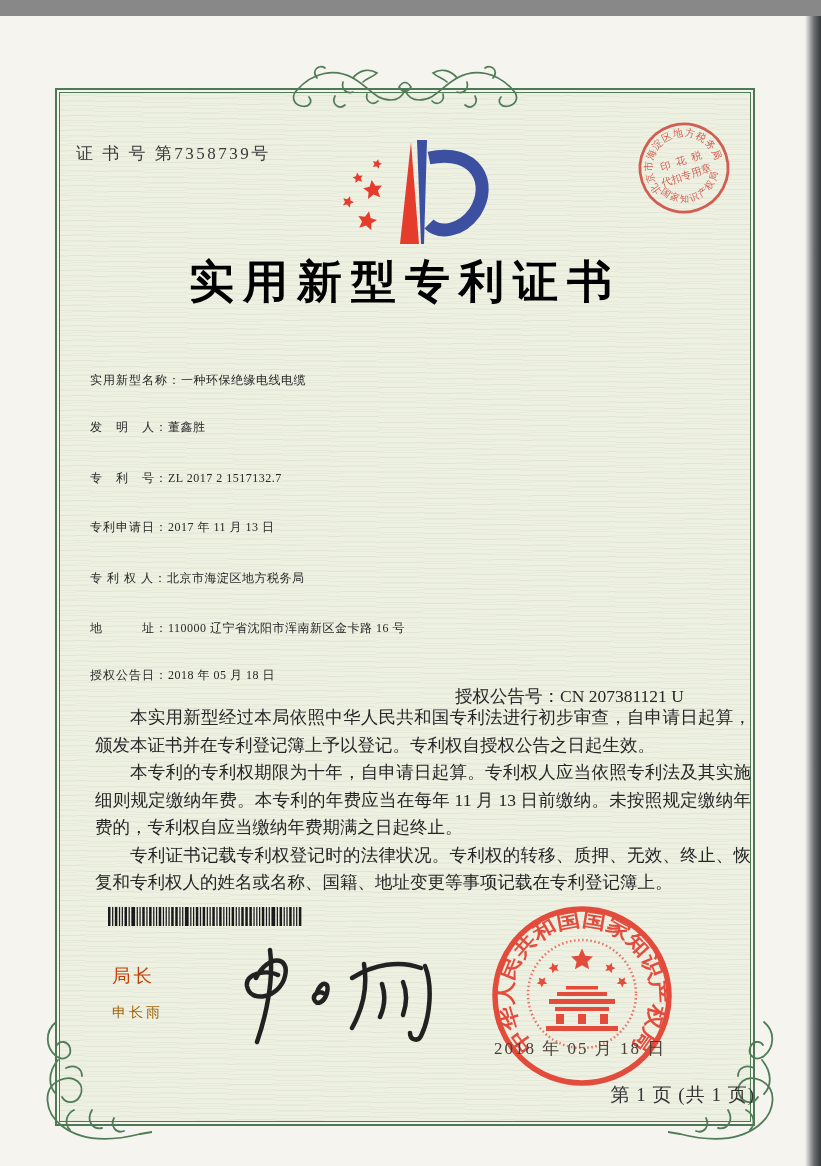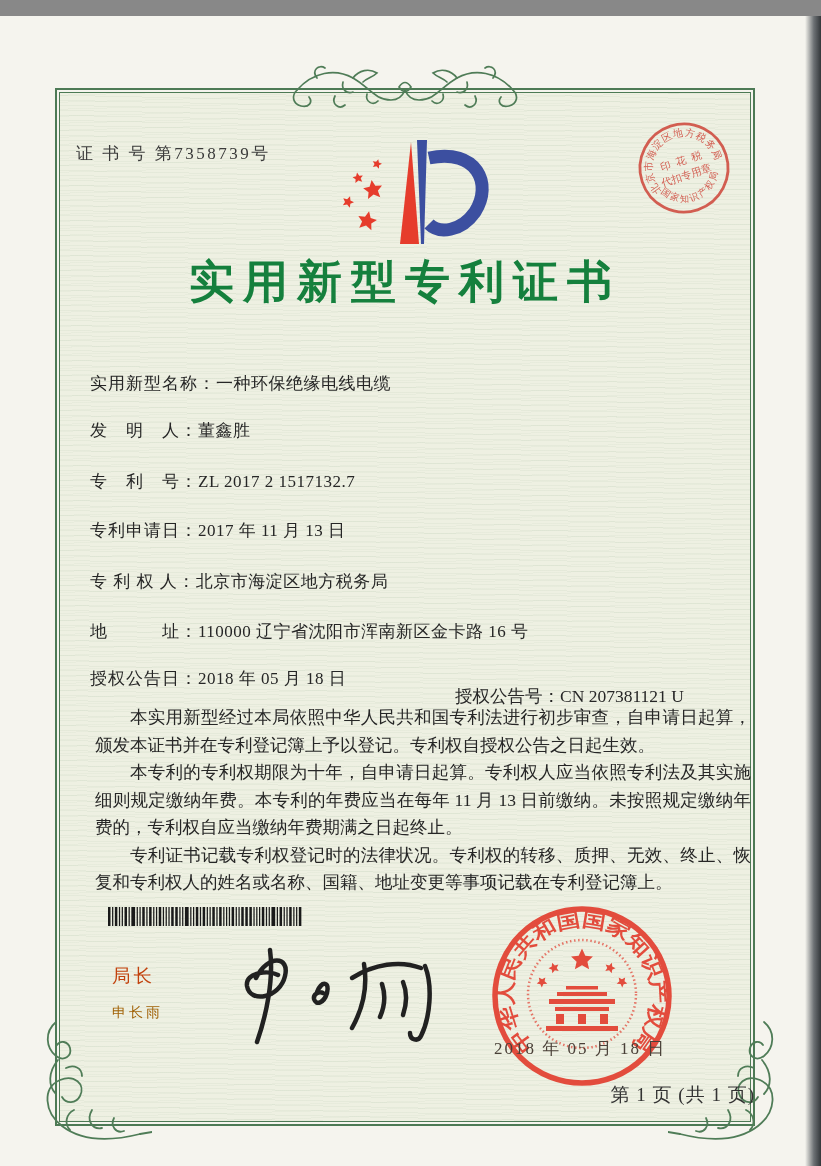--- a/index.html
+++ b/index.html
@@ -29,22 +29,22 @@
     background-color:#eef0e2;
     background-image:
       repeating-linear-gradient(1.2deg, rgba(110,150,110,.07) 0 1px, rgba(0,0,0,0) 1px 5px),
       repeating-linear-gradient(-1.5deg, rgba(110,150,110,.05) 0 1px, rgba(0,0,0,0) 1px 7px);}
 
   .ornament{position:absolute;color:#4f7c57;}
   .cert-no{position:absolute;left:76px;top:126px;font-size:17px;letter-spacing:2.5px;color:#3a3a3a;}
   .logo{position:absolute;left:325px;top:116px;}
   .stamp{position:absolute;left:624px;top:92px;transform:rotate(-18deg);opacity:.88;}
   .title{position:absolute;left:55px;top:236px;width:700px;text-align:center;
-    font-size:45px;font-weight:700;letter-spacing:9px;color:#15803d;}
-  .row{position:absolute;left:90px;font-size:17px;letter-spacing:.5px;white-space:nowrap;}
+    font-size:45px;font-weight:700;letter-spacing:9px;color:#000000;}
+  .row{position:absolute;left:90px;font-size:12px;letter-spacing:.5px;white-space:nowrap;}
   .row .lbl{letter-spacing:1px;}
   .grant-no{position:absolute;left:455px;top:668px;font-size:17.5px;white-space:nowrap;}
   .bodytext{position:absolute;left:95px;top:688px;width:656px;font-size:17.5px;
     line-height:27.5px;text-align:justify;}
   .bodytext p{margin:0;text-indent:2em;}
   .barcode{position:absolute;left:108px;top:891px;width:202px;height:19px;}
   .officer-title{position:absolute;left:112px;top:947px;font-size:18.5px;letter-spacing:3px;
     font-family:"Liberation Sans","DejaVu Sans",sans-serif;color:#c2410c;}
   .officer-name{position:absolute;left:112px;top:988px;font-size:14px;letter-spacing:3px;
     font-family:Liberation Sans, sans-serif;color:#a16207;}

